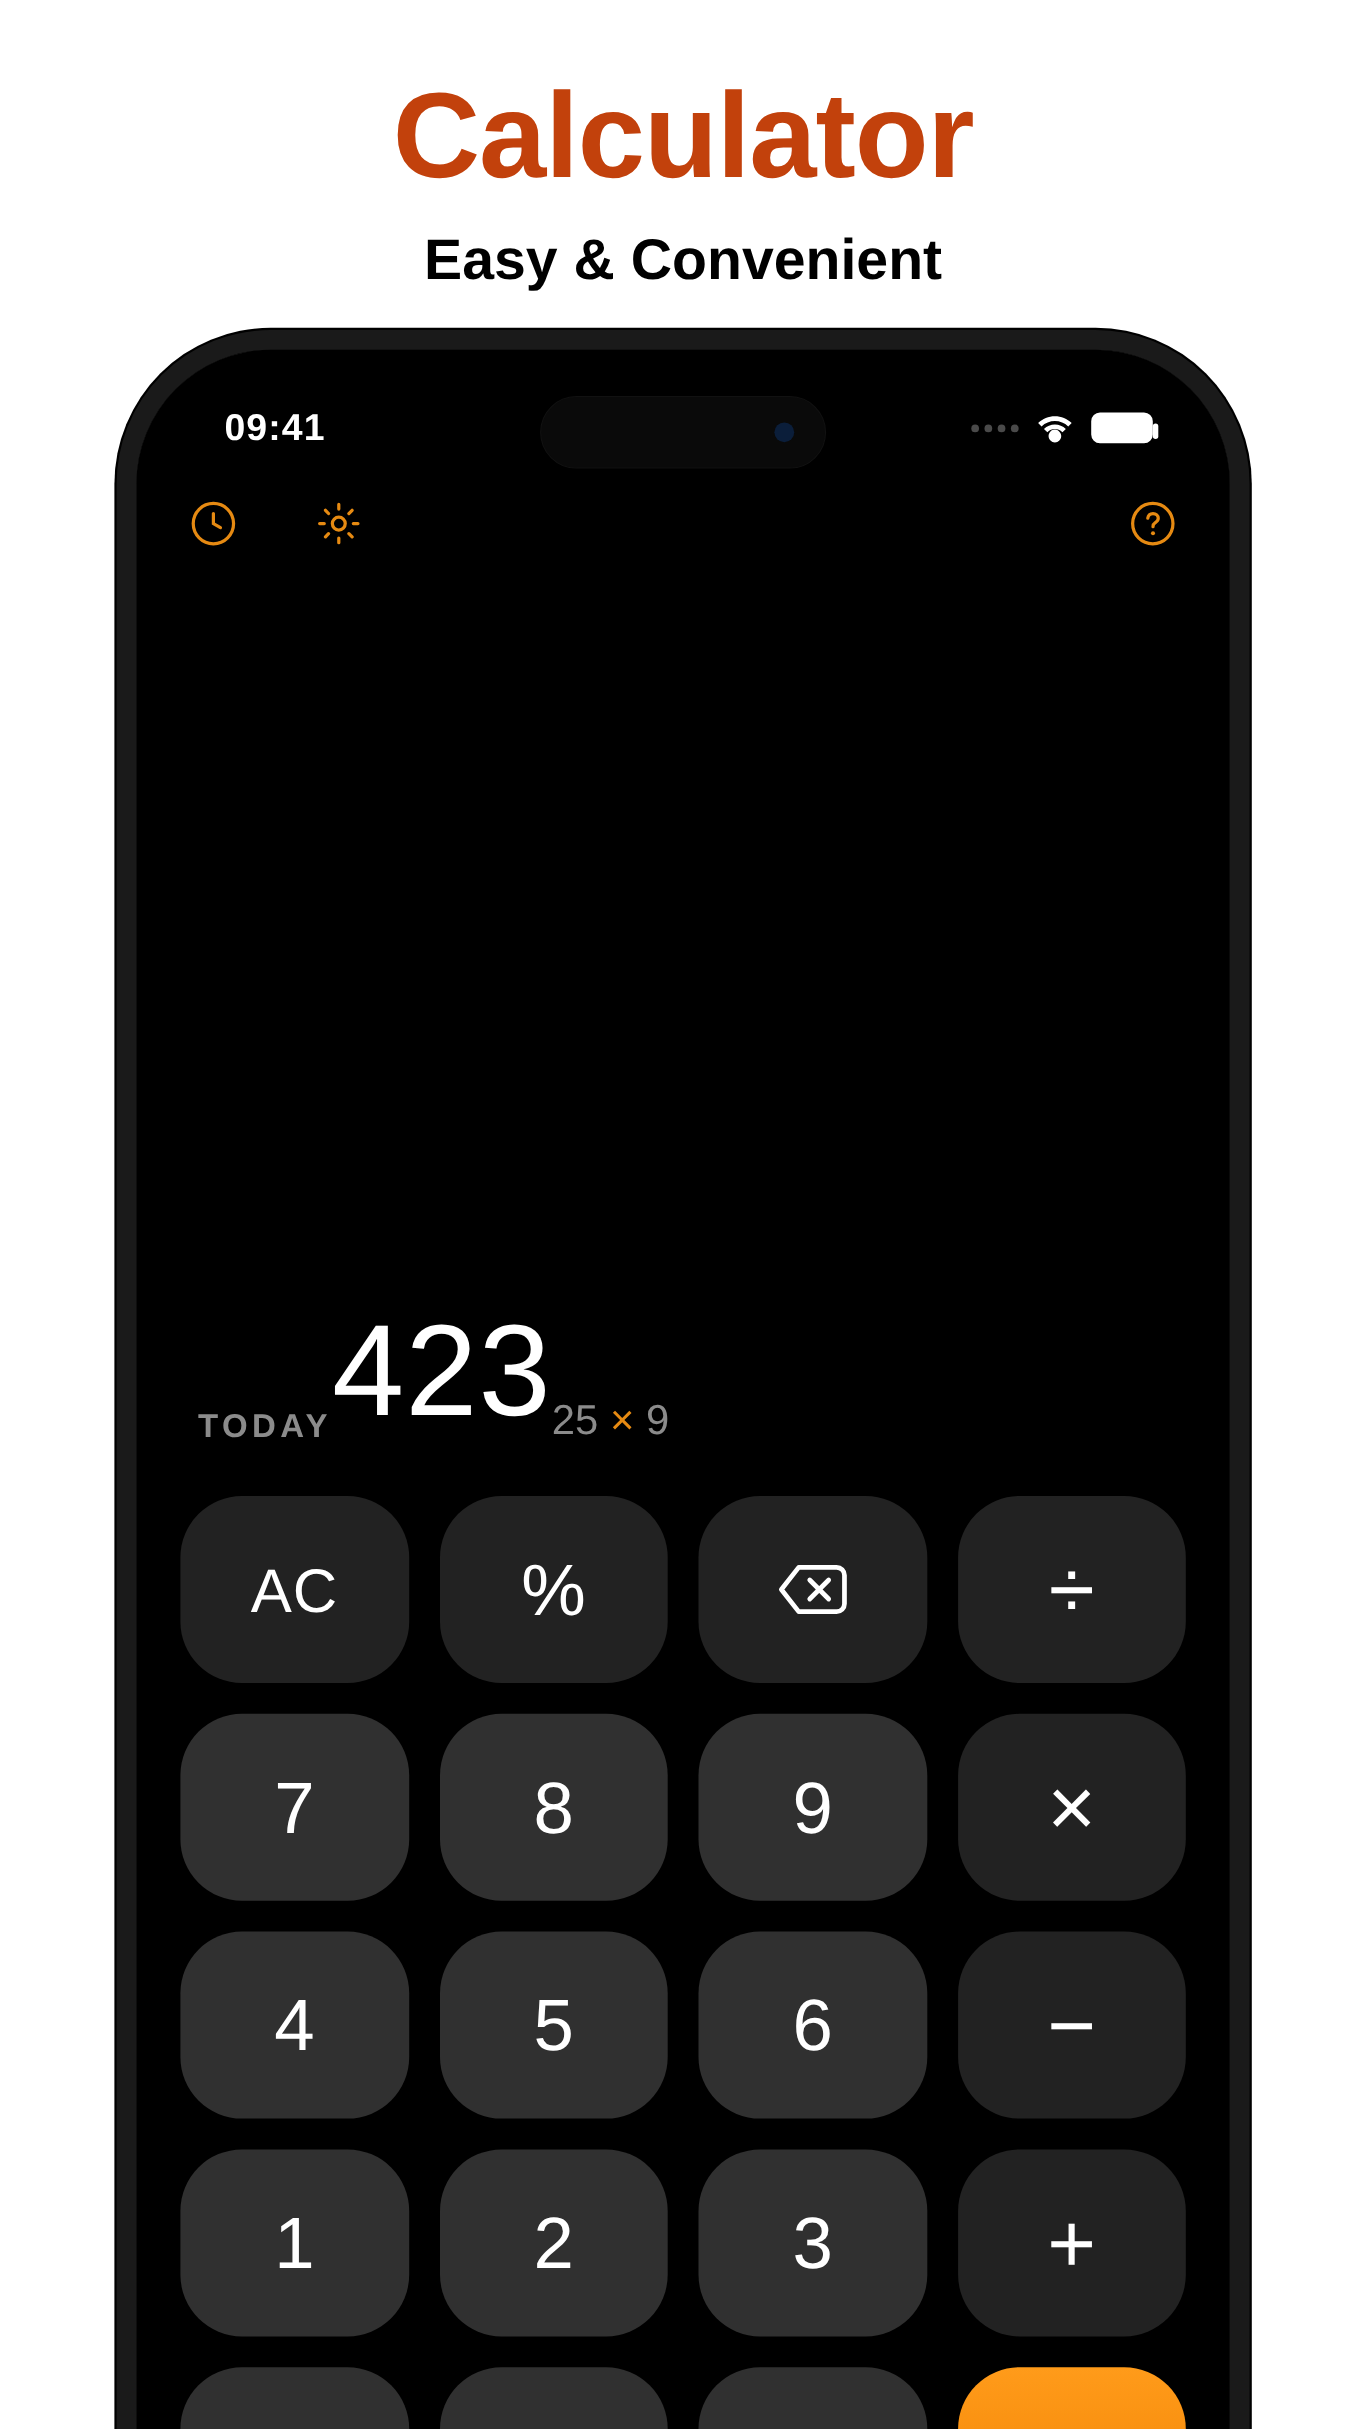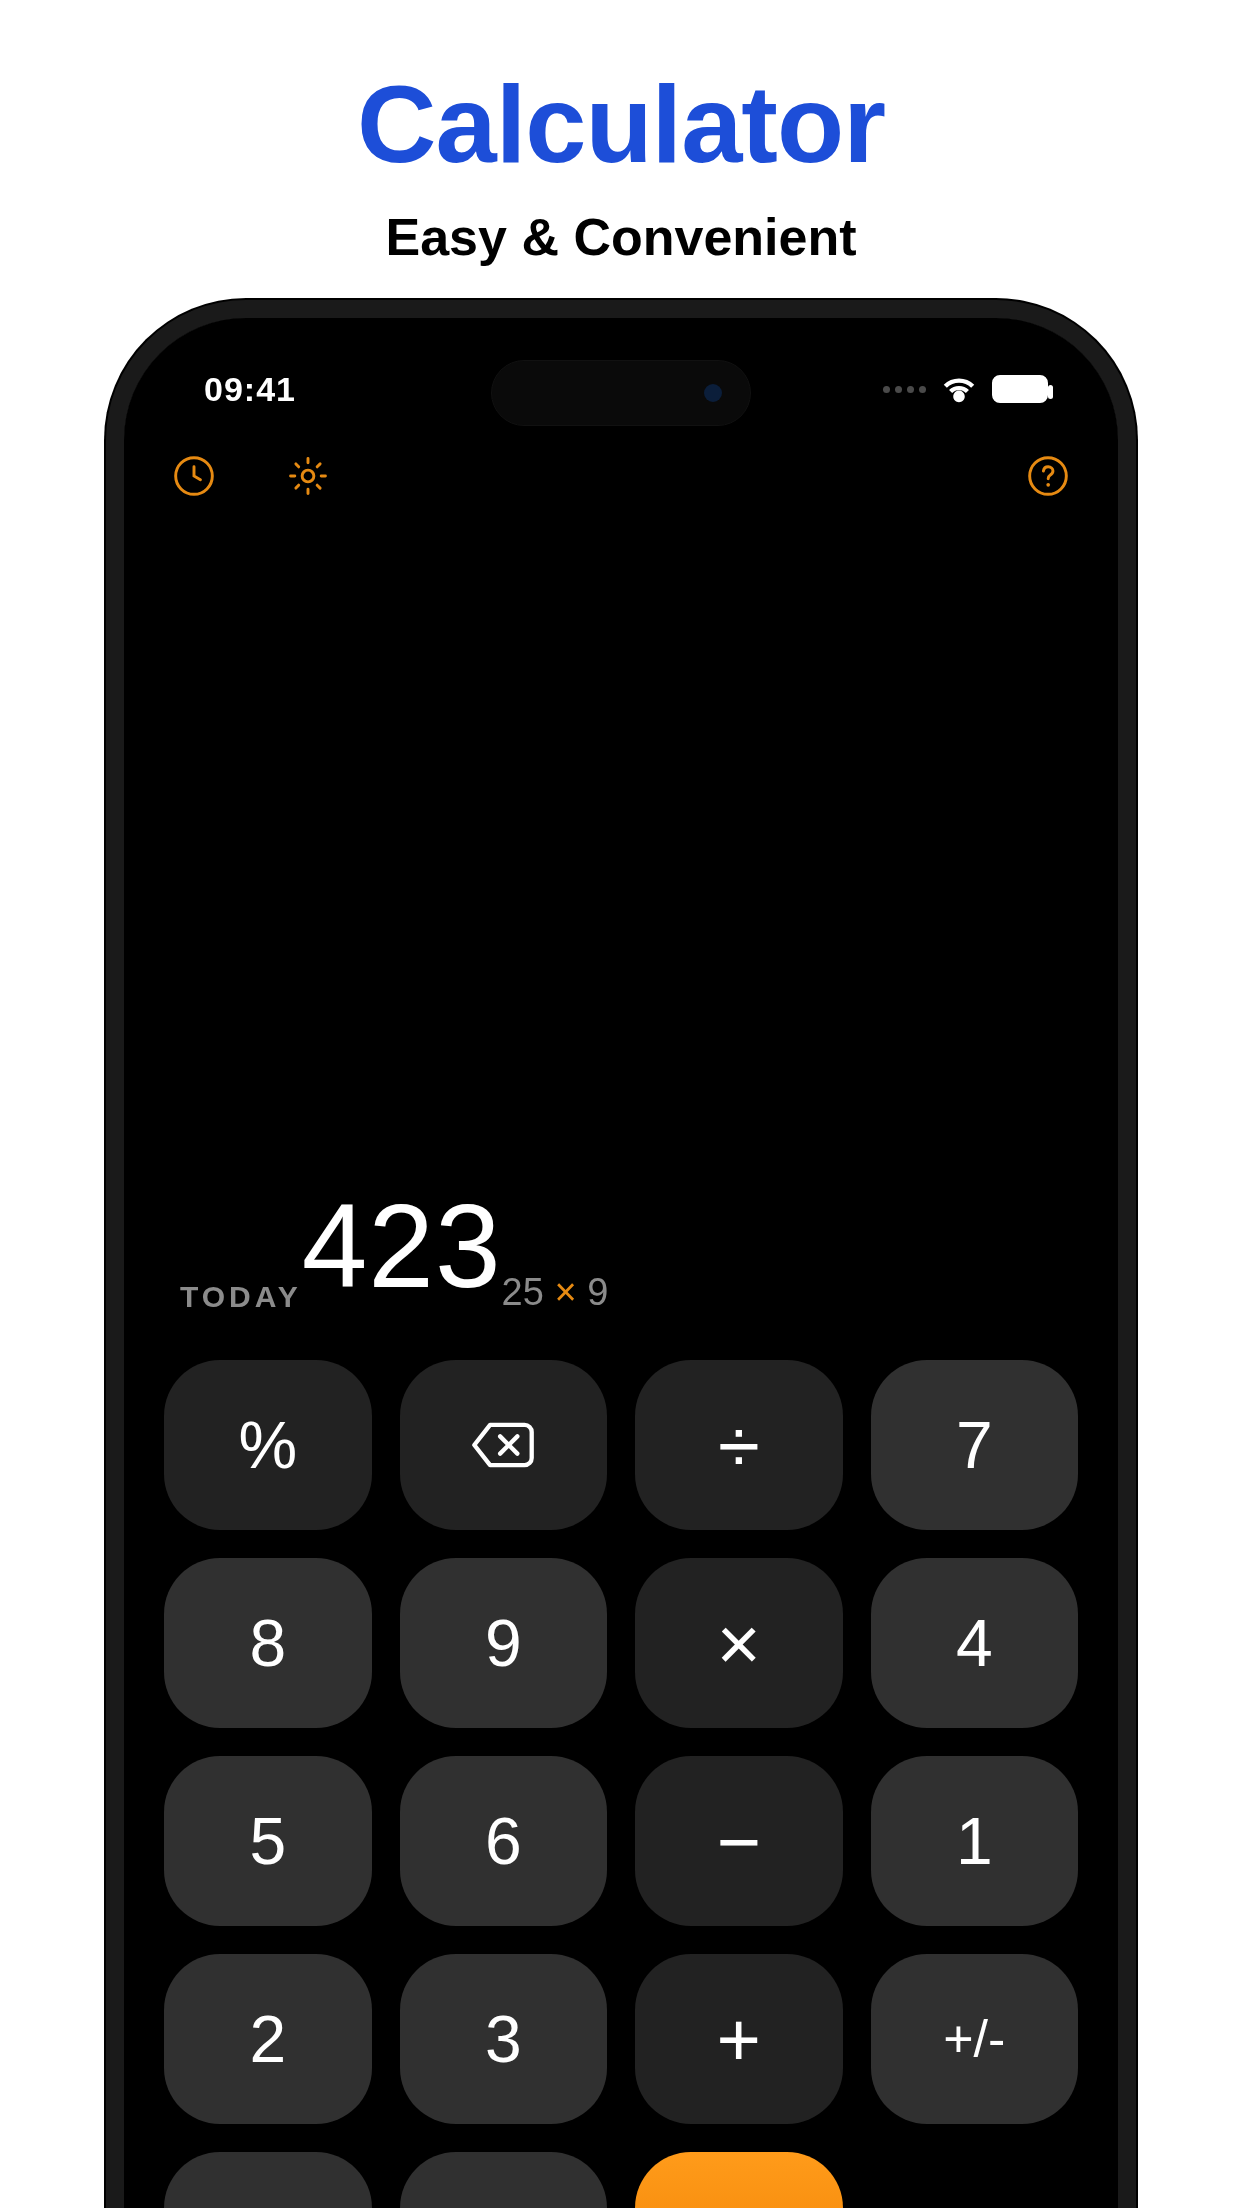--- a/index.html
+++ b/index.html
@@ -13,21 +13,21 @@
 
   
   .promo-header {
     width: 100%;
     text-align: center;
     padding-top: 60px;
   }
   .promo-title {
     font-size: 110px;
     font-weight: 800;
-    color: #1d4ed8;
+    color: #c2410c;
     letter-spacing: -1px;
   }
   .promo-subtitle {
     font-size: 52px;
     font-weight: 700;
     color: #000;
     margin-top: 20px;
   }
 
   
@@ -219,20 +219,21 @@
 
     <div class="display-area">
       <div class="history-label">TODAY</div>
 
 
       <div class="current-result">423</div>
       <div class="current-expr">25 <span class="op">×</span> 9</div>
     </div>
 
     <div class="keypad">
+      <div class="key func ac">AC</div>
       <div class="key func">%</div>
       <div class="key func">
         <span>
           <svg width="66" height="50" viewBox="0 0 46 34" fill="none">
             <path d="M14 3h24c2.8 0 5 2.2 5 5v18c0 2.8-2.2 5-5 5H14L3 17 14 3z" stroke="#fff" stroke-width="3" stroke-linejoin="round"></path>
             <path d="M21 11l12 12M33 11 21 23" stroke="#fff" stroke-width="3" stroke-linecap="round"></path>
           </svg>
         </span>
       </div>
       <div class="key op opglyph">÷</div>

